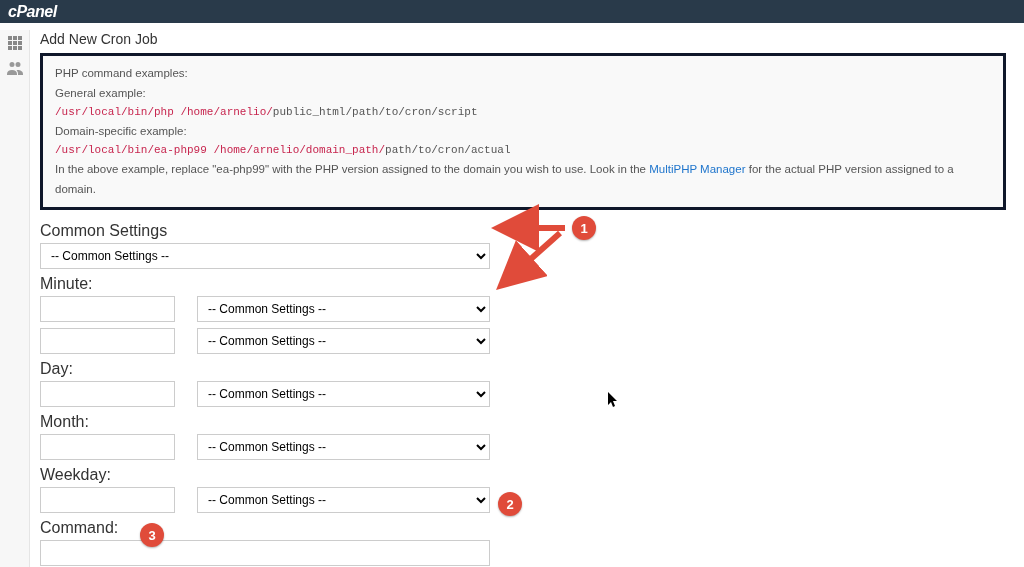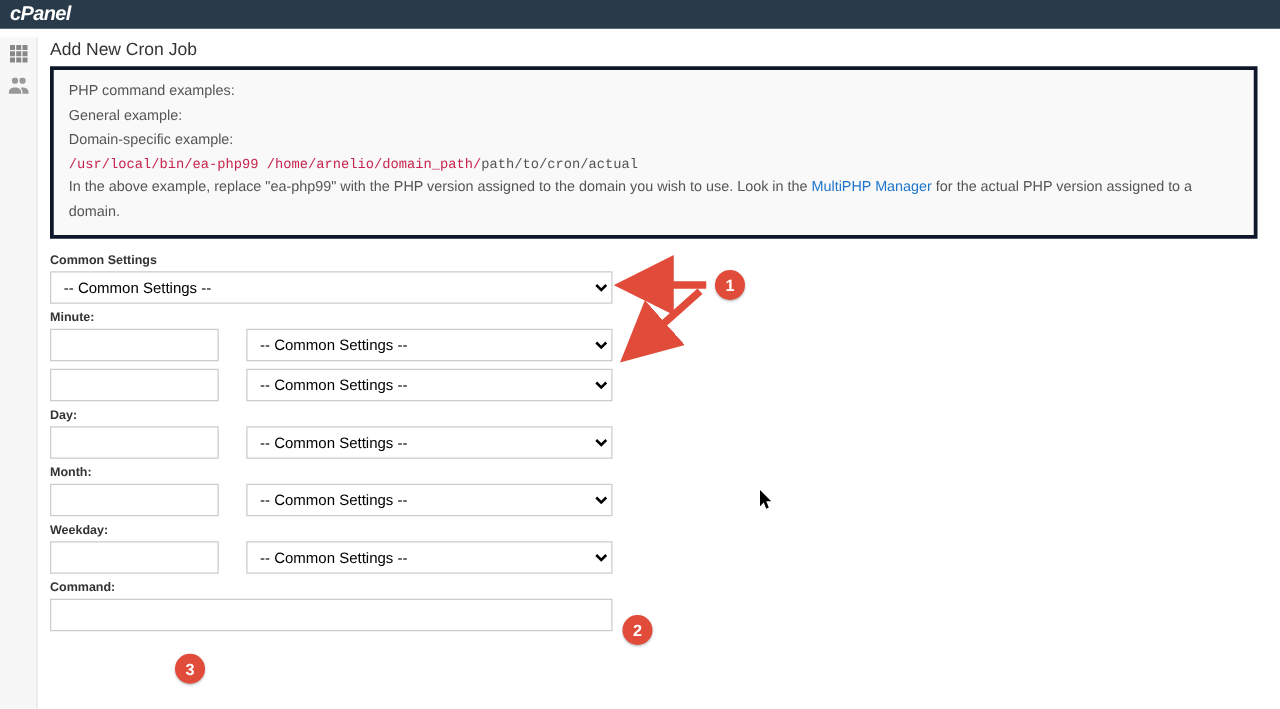--- a/index.html
+++ b/index.html
@@ -66,22 +66,22 @@
 .code-line {
   font-family: "Courier New", monospace;
   font-size: 11px;
   white-space: nowrap;
 }
 .code-red { color: #c7254e; }
 .code-dark { color: #555; }
 .link { color: #1f75cc; text-decoration: none; }
 .form-group { margin-bottom: 6px; }
 .field-label {
-  font-weight: bold;
-  font-size: 10px;
+  font-weight: normal;
+  font-size: 16px;
   color: #333;
   margin-bottom: 3px;
   display: block;
 }
 .wide-select {
   width: 450px;
   height: 26px;
   border: 1px solid #ccc;
   background: #fff;
   font-size: 12px;
@@ -170,20 +170,23 @@
       </svg>
   </div>
 </div>
 
 <div class="main">
   <h1 class="page-title">Add New Cron Job</h1>
 
   <div class="examples-box">
     <div class="label-line">PHP command examples:</div>
     <div class="label-line">General example:</div>
+    <div class="code-line">
+      <span class="code-red">/usr/local/bin/php /home/arnelio/</span><span class="code-dark">public_html/path/to/cron/script</span>
+    </div>
     <div class="label-line">Domain-specific example:</div>
     <div class="code-line">
       <span class="code-red">/usr/local/bin/ea-php99 /home/arnelio/domain_path/</span><span class="code-dark">path/to/cron/actual</span>
     </div>
     <div>
       <span>In the above example, replace "ea-php99" with the PHP version assigned to the domain you wish to use. Look in the </span><a href="#" class="link">MultiPHP Manager</a><span> for the actual PHP version assigned to a domain.</span>
     </div>
   </div>
 
   <div class="form-group">

